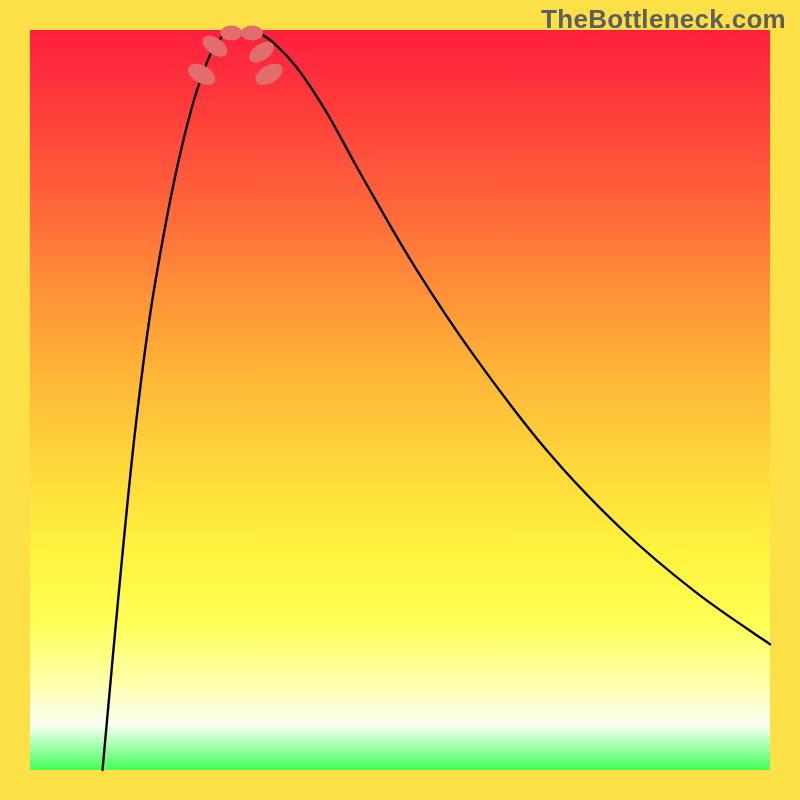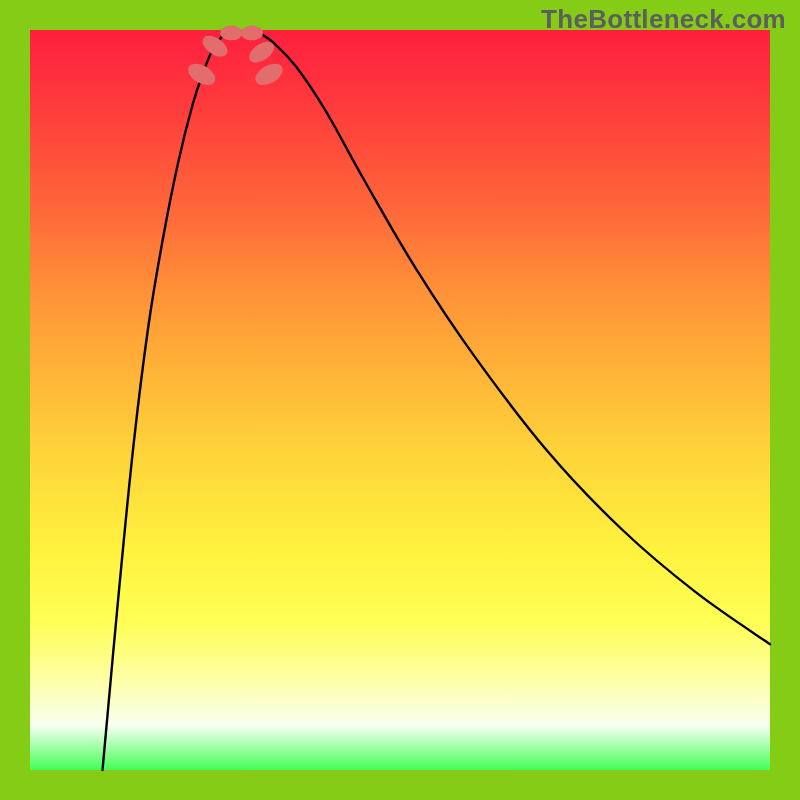--- a/index.html
+++ b/index.html
@@ -8,21 +8,21 @@
     width: 800px;
     height: 800px;
     background: #000;
     font-family: Arial, Helvetica, sans-serif;
     overflow: hidden;
   }
   .frame {
     position: relative;
     width: 800px;
     height: 800px;
-    background: #84cc16;
+    background: #fde047;
   }
   .watermark {
     position: absolute;
     top: 4px;
     right: 14px;
     color: #5e5e5e;
     font-size: 26px;
     font-weight: 600;
     letter-spacing: 0.3px;
     user-select: none;

